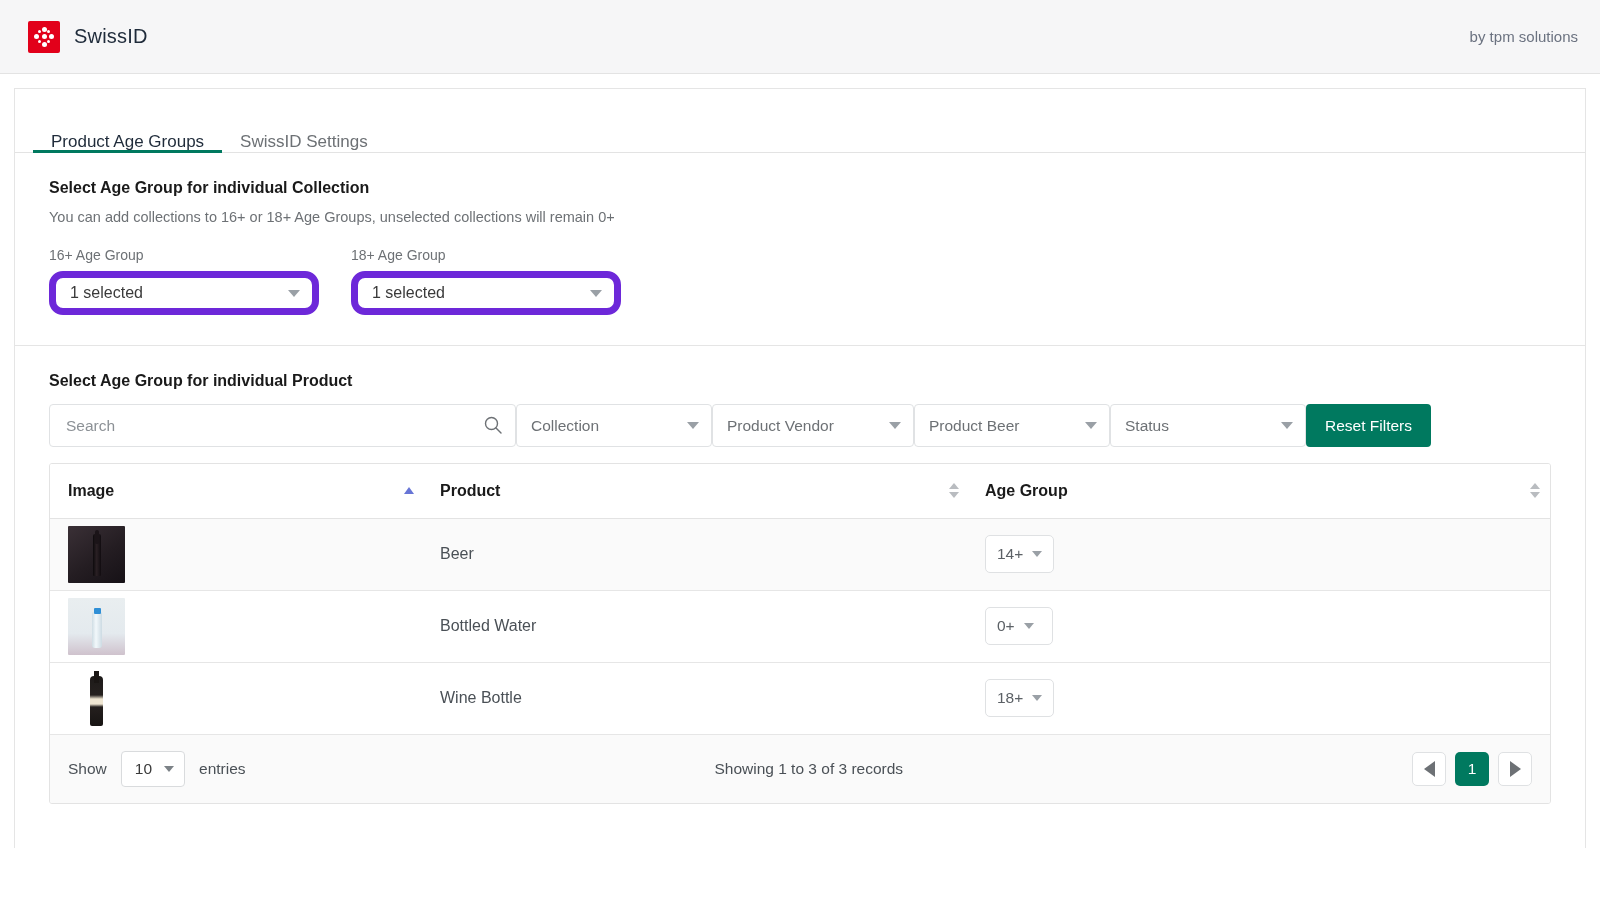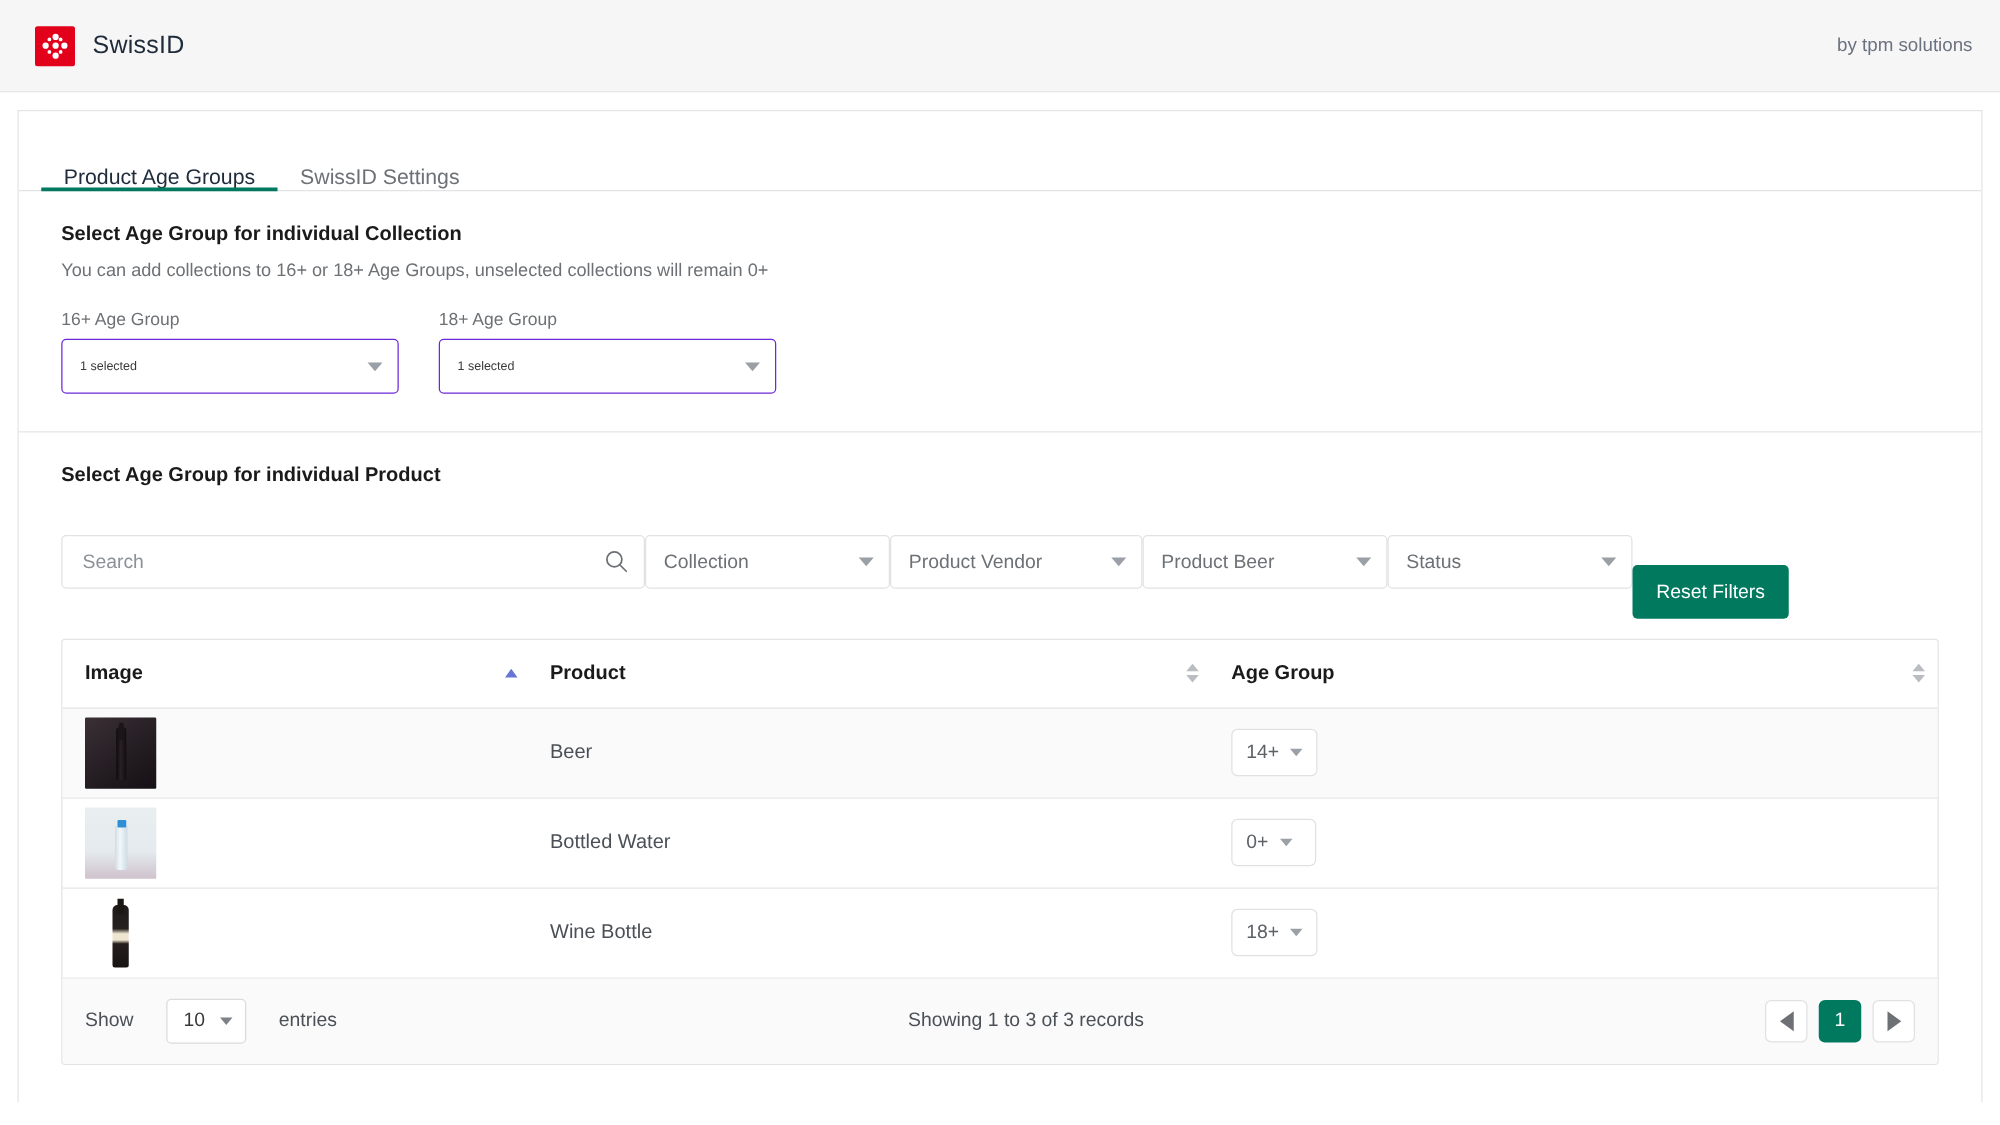--- a/index.html
+++ b/index.html
@@ -108,27 +108,27 @@
   }
   .field-row { display: flex; gap: 32px; }
   .field { width: 270px; }
   .field-label {
     font-size: 14px;
     color: #6d7175;
     margin-bottom: 8px;
   }
   .select-box {
     height: 44px;
-    border: 1px solid #6d28d9;
-    border-radius: 4px;
+    border: 7px solid #6d28d9;
+    border-radius: 14px;
     background: #ffffff;
     display: flex;
     align-items: center;
     padding: 0 12px 0 14px;
-    font-size: 10px;
+    font-size: 16px;
     color: #3a3a3a;
     cursor: pointer;
   }
   .select-box .val { flex: 1; }
   .caret-down {
     width: 0; height: 0;
     border-left: 6px solid transparent;
     border-right: 6px solid transparent;
     border-top: 7px solid #9aa0a6;
   }
@@ -183,21 +183,20 @@
   .reset-btn {
     height: 43px;
     background: #00795f;
     color: #ffffff;
     border: none;
     border-radius: 4px;
     font-size: 15.5px;
     padding: 0 19px;
     cursor: pointer;
     font-family: "Liberation Sans", sans-serif;
-    margin-top: 48px;
   }
 
   
   .table-wrap {
     margin-top: 16px;
     border: 1px solid #e3e3e3;
     border-radius: 3px;
     overflow: hidden;
   }
   table { width: 100%; border-collapse: collapse; }
@@ -341,21 +340,21 @@
   .tfoot {
     background: #fafafa;
     display: flex;
     align-items: center;
     padding: 16px 18px;
     height: 68px;
   }
   .show-entries {
     display: flex;
     align-items: center;
-    gap: 26px;
+    gap: 14px;
     font-size: 15.5px;
     color: #4a5056;
     text-align: right;
   }
   .entries-select {
     display: inline-flex;
     align-items: center;
     gap: 12px;
     height: 36px;
     border: 1px solid #d9dbdd;

